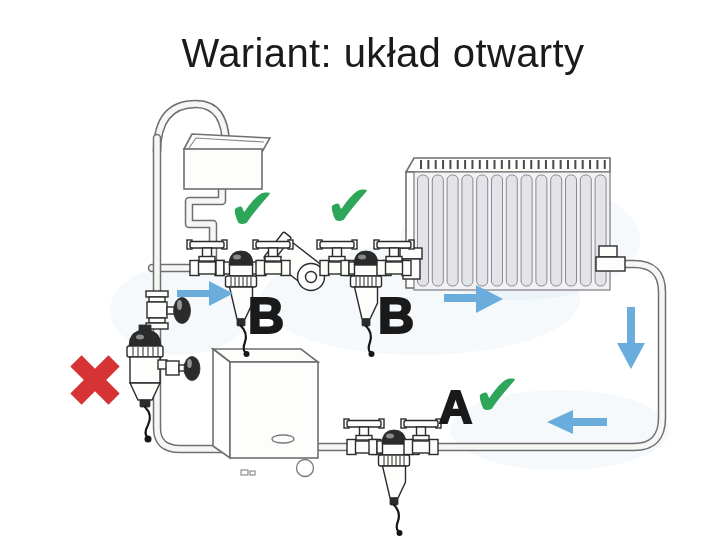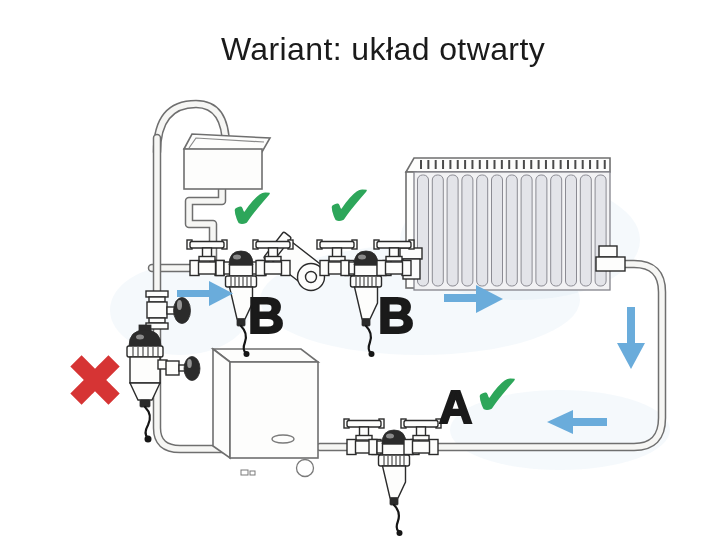--- a/index.html
+++ b/index.html
@@ -7,21 +7,21 @@
     width:720px;height:557px;overflow:hidden;
     background:var(--paper,#fff);
     font-family:"Liberation Sans",sans-serif;
   }
   #stage{position:relative;width:720px;height:557px;background:var(--paper,#fff);}
   #diagram{position:absolute;left:0;top:0;}
   .overlay{position:absolute;line-height:1;pointer-events:none;white-space:nowrap;}
   .title{
     left:0;top:33px;width:100%;text-align:center;
     padding-left:46px;box-sizing:border-box;
-    font-size:32px;color:var(--ink,#1a1a1a);letter-spacing:.4px;
+    font-size:40px;color:var(--ink,#1a1a1a);letter-spacing:.4px;
   }
   .mark{font-family:"DejaVu Sans",sans-serif;font-weight:bold;}
   .check{color:var(--approve-green,#2da65a);font-size:58px;}
   .cross{color:var(--reject-red,#d63434);font-size:74px;}
   .biglabel{
     font-weight:bold;color:var(--ink,#1a1a1a);
     -webkit-text-stroke:2.2px var(--ink,#1a1a1a);
     font-size:50px;
   }
   .biglabel.a{font-size:46px;}

